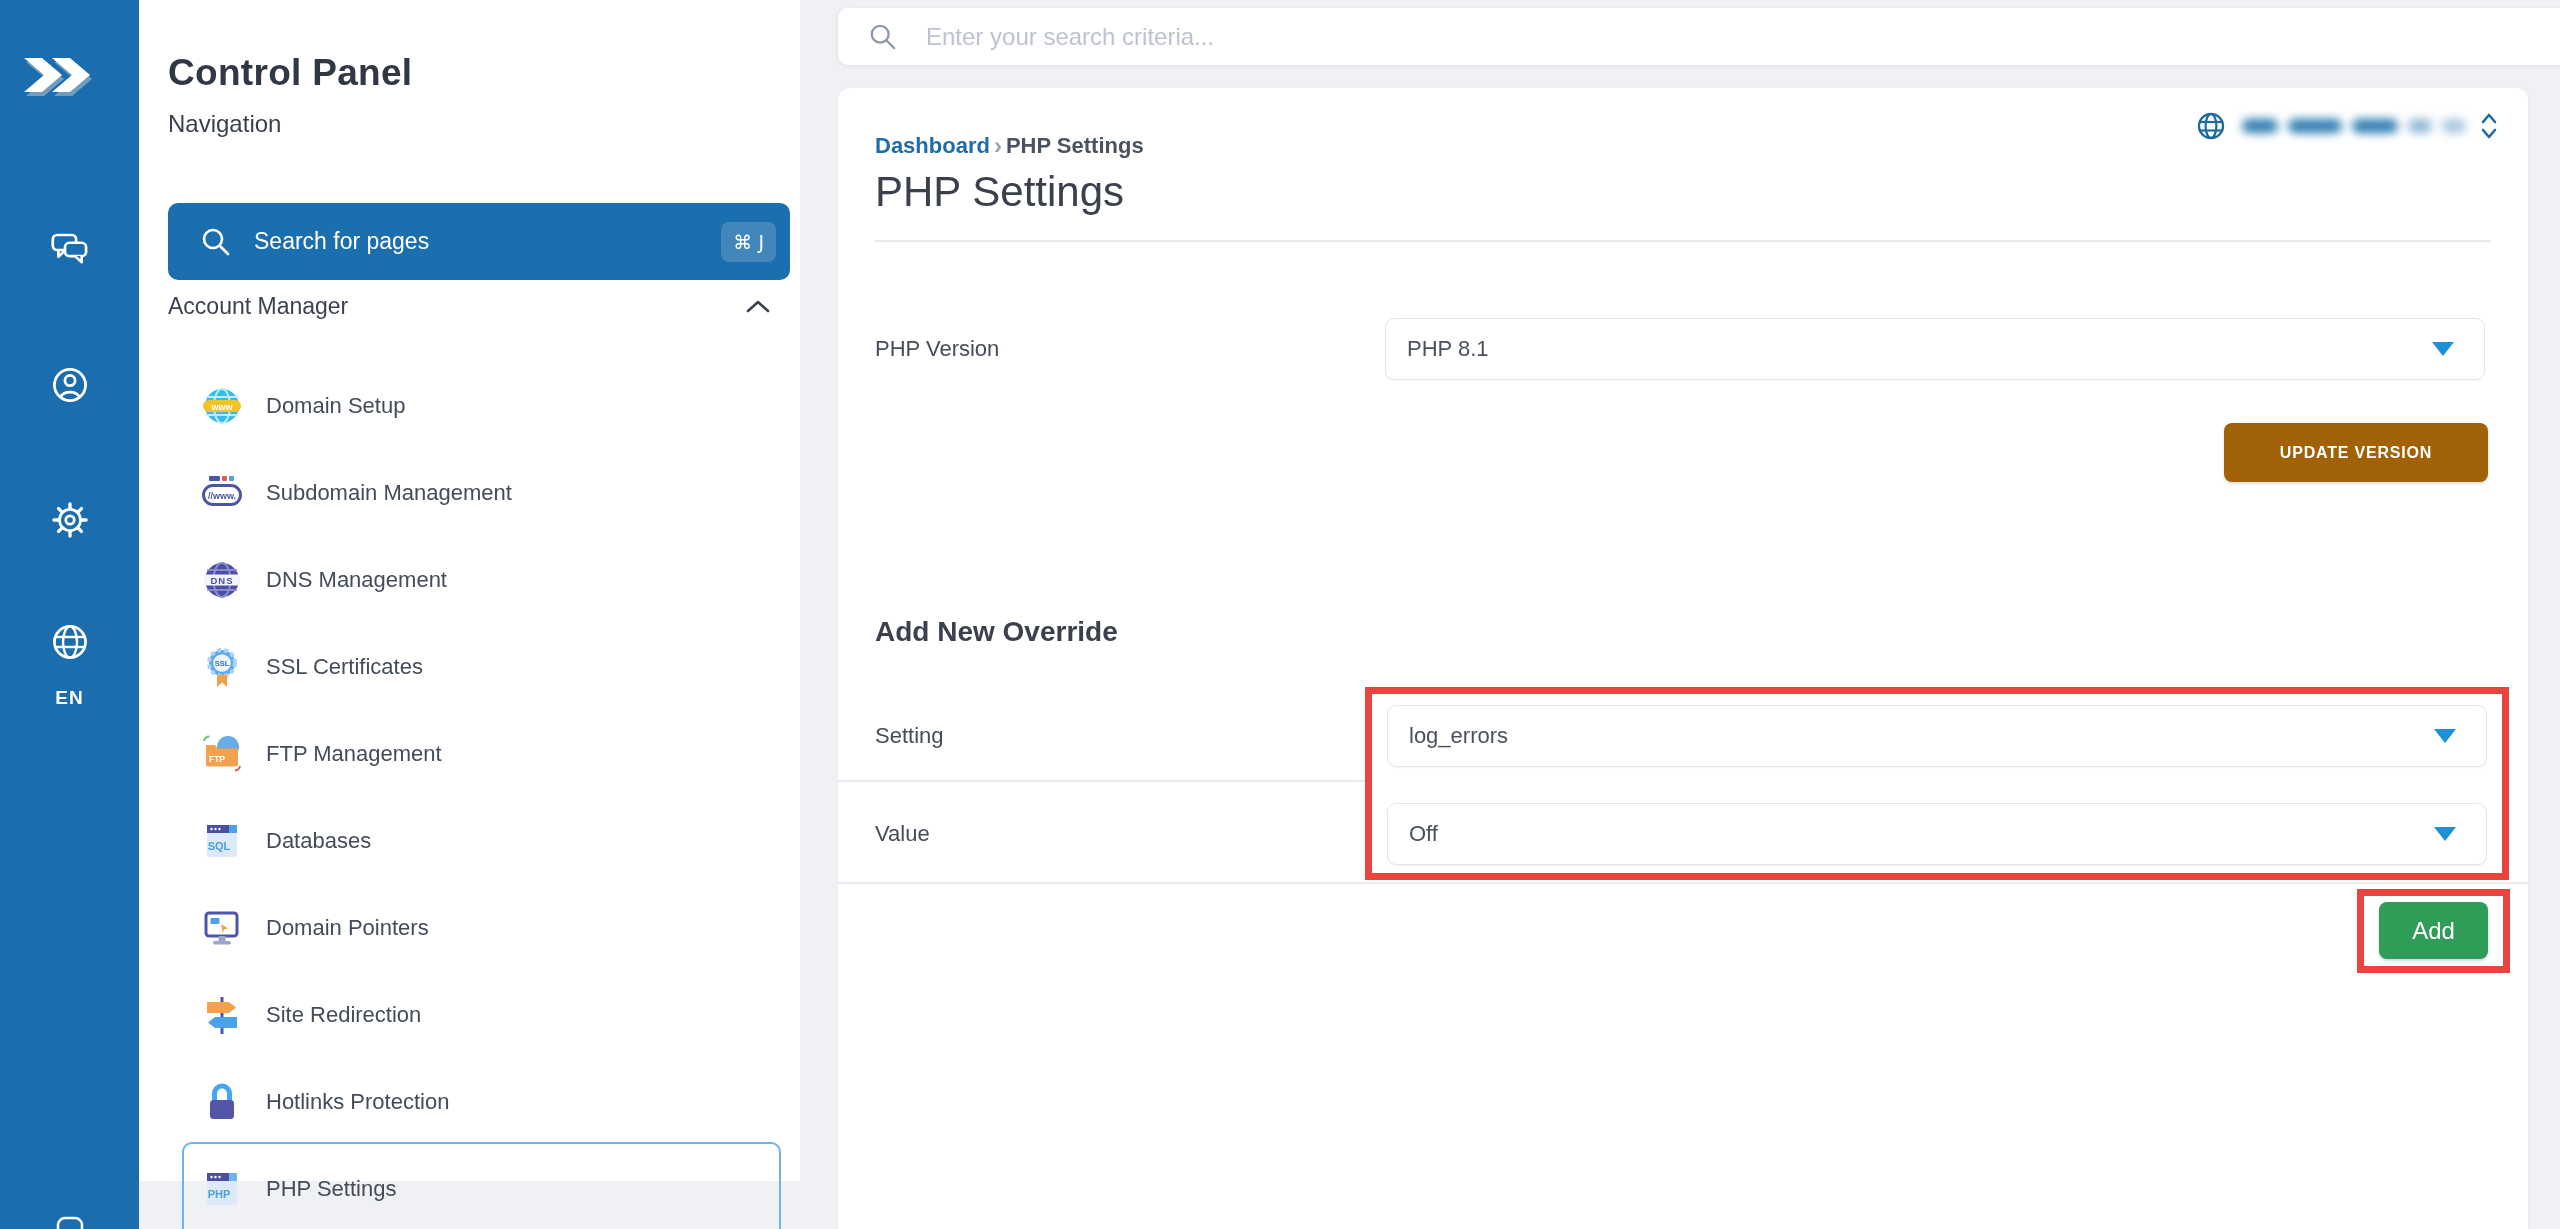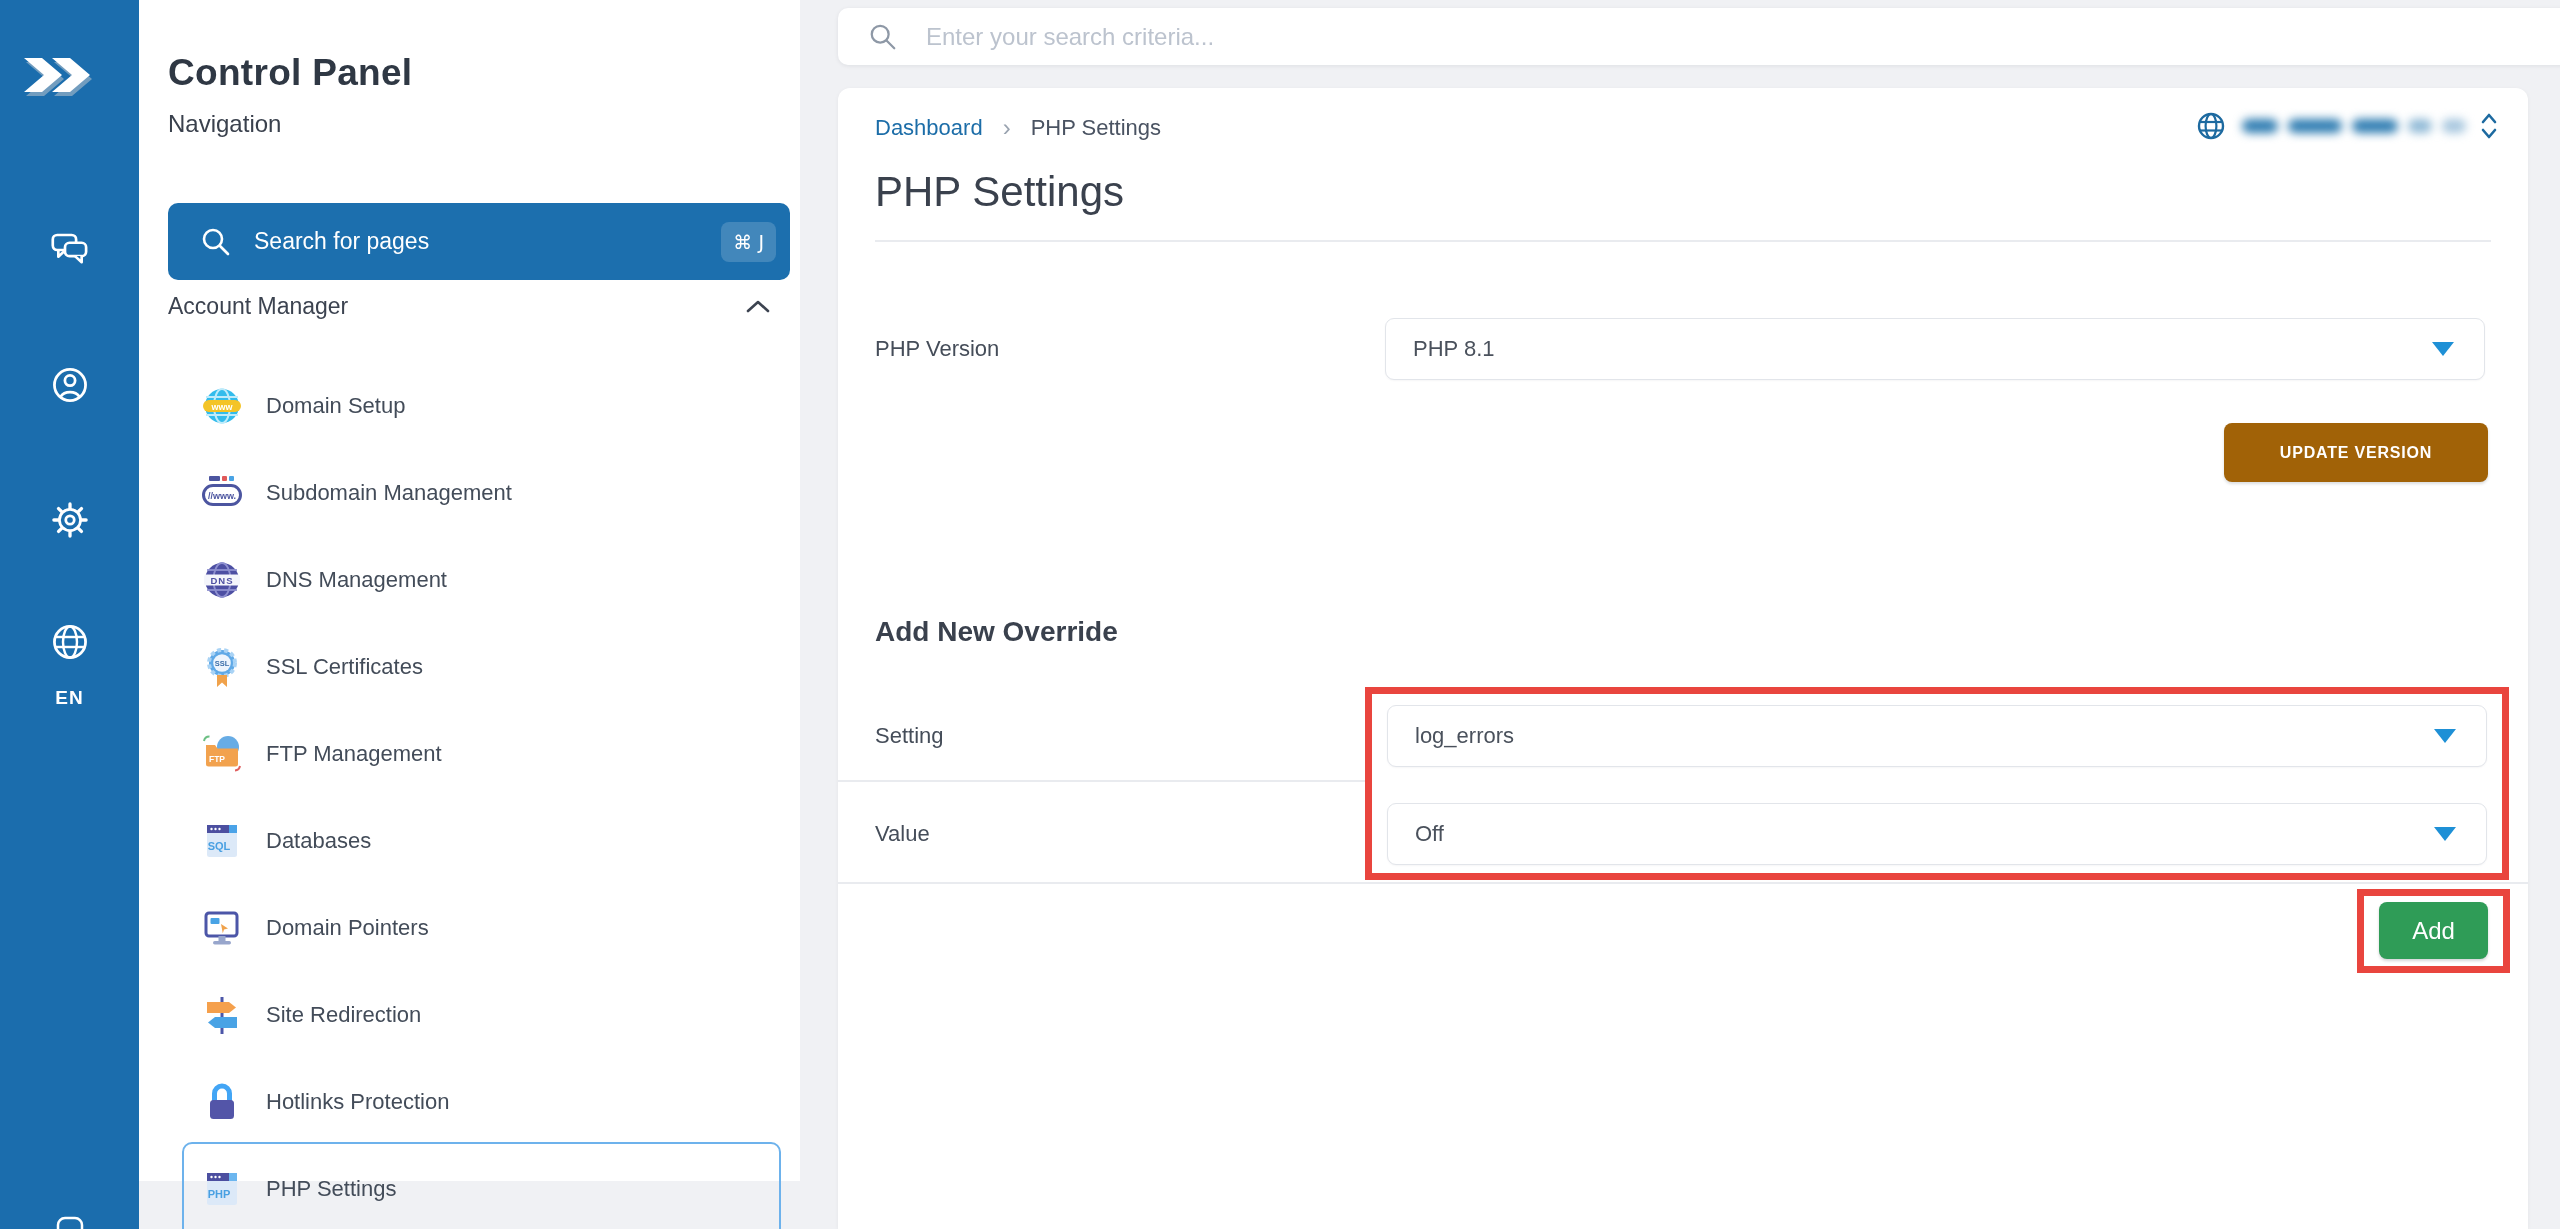--- a/index.html
+++ b/index.html
@@ -45,40 +45,40 @@
   .topbar input { margin-left:28px; border:none; outline:none; flex:1 1 auto; font-size:24px;
             font-family:"Liberation Sans",sans-serif; color:#4A515C; background:transparent; }
   .topbar input::placeholder { color:#BCC3CE; }
   .kbd-badge-white { margin-right:26px; background:#FDFDFE; border:1.5px solid #E4E6EA; border-radius:8px;
             padding:8px 11px; color:#3E4753; font-size:20px;
             font-family:"DejaVu Sans","Liberation Sans",sans-serif; box-shadow:0 1px 1px rgba(16,24,40,.05); }
 
   .card { position:absolute; left:38px; top:88px; width:1690px; height:1141px; background:#fff;
           border-radius:12px 12px 0 0; box-shadow:0 1px 4px rgba(16,24,40,.05); }
 
-  .breadcrumb { position:absolute; left:37px; top:26px; display:flex; align-items:center; gap:20px; font-size:22px; }
+  .breadcrumb { position:absolute; left:37px; top:44px; display:flex; align-items:center; gap:4px; font-size:22px;font-weight:bold; }
   .bc-link { color:#1C6DA8; cursor:pointer; }
   .bc-sep { color:#9AA3B0; font-size:24px; }
   .bc-current { color:#4A5362; }
 
   .account-widget { position:absolute; left:1358px; top:22px; display:flex; align-items:center; cursor:pointer; }
   .blurred { display:flex; align-items:center; gap:10px; margin-left:16px; margin-right:14px; filter:blur(5px); }
   .blob { height:14px; border-radius:7px; background:#2F7DB2; }
 
   .page-title { position:absolute; left:37px; top:80px; font-size:42px; font-weight:500; color:#3A414D; }
   .divider { position:absolute; height:2px; background:#E9EBEF; }
   .d-title { left:37px; top:152px; width:1616px; }
   .d-row1  { left:0; top:692px; width:527px; }
   .d-row2  { left:0; top:794px; width:1690px; }
 
   .field-label { position:absolute; left:37px; font-size:22px; color:#454D59; }
   .dropdown { position:absolute; width:1100px; height:62px; background:#fff; border:1.5px solid #E2E5EA;
               border-radius:9px; display:flex; align-items:center; cursor:pointer;
               box-shadow:0 1px 2px rgba(16,24,40,.04); }
-  .dd-value { margin-left:27px; font-size:22px; color:#4A515C; flex:1 1 auto; }
+  .dd-value { margin-left:21px; font-size:22px; color:#4A515C; flex:1 1 auto; }
   .caret { width:0; height:0; border-left:11px solid transparent; border-right:11px solid transparent;
            border-top:14px solid #1E90D6; margin-right:30px; }
 
   .btn-update { position:absolute; left:1386px; top:335px; width:264px; height:59px; background:#a16207;
            color:#fff; border:none; border-radius:8px; font-size:16px; font-weight:bold; letter-spacing:.8px;
            font-family:"Liberation Sans",sans-serif; cursor:pointer; box-shadow:0 2px 3px rgba(16,24,40,.15); }
   .override-heading { position:absolute; left:37px; top:528px; font-size:28px; font-weight:bold; color:#3A414D; }
 
   .annotation { position:absolute; border:7px solid #E9453E; pointer-events:none; z-index:9; }
   .ann-fields { left:527px; top:599px; width:1144px; height:193px; }

